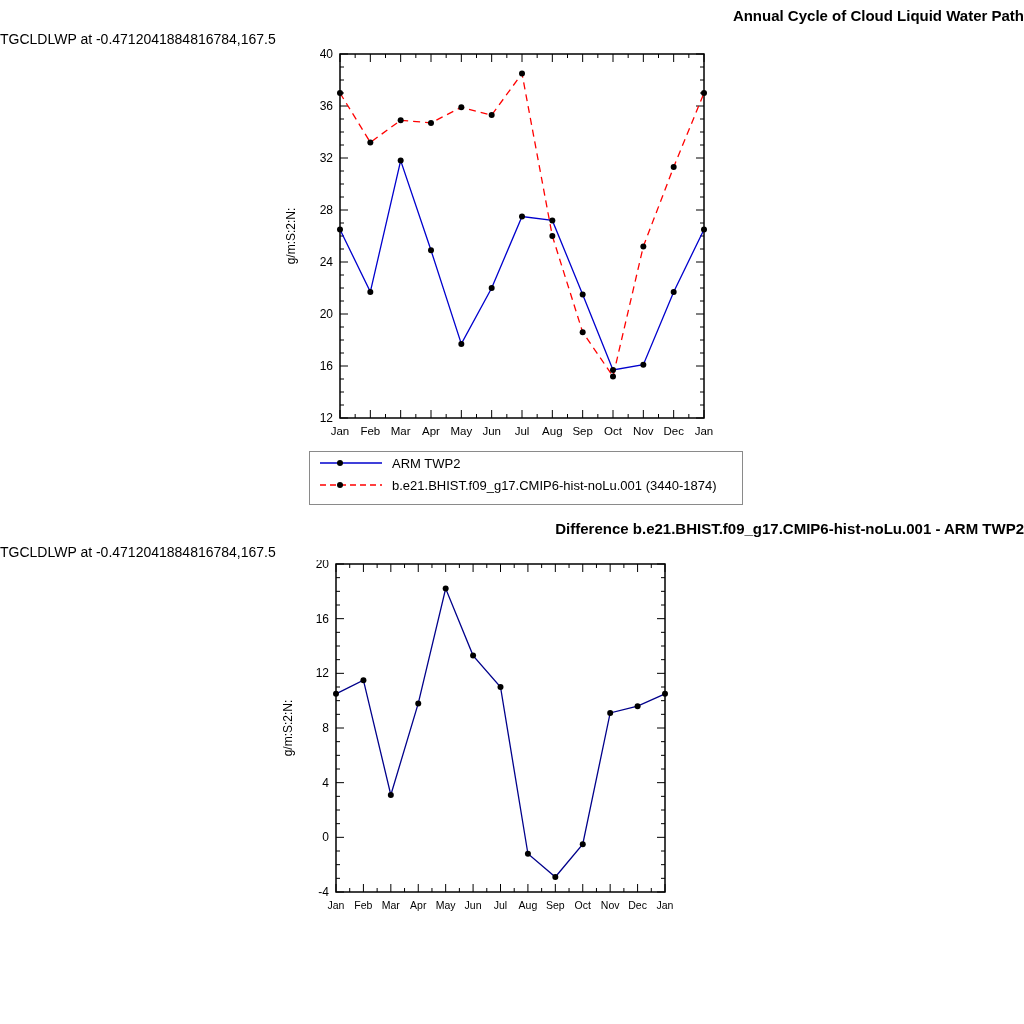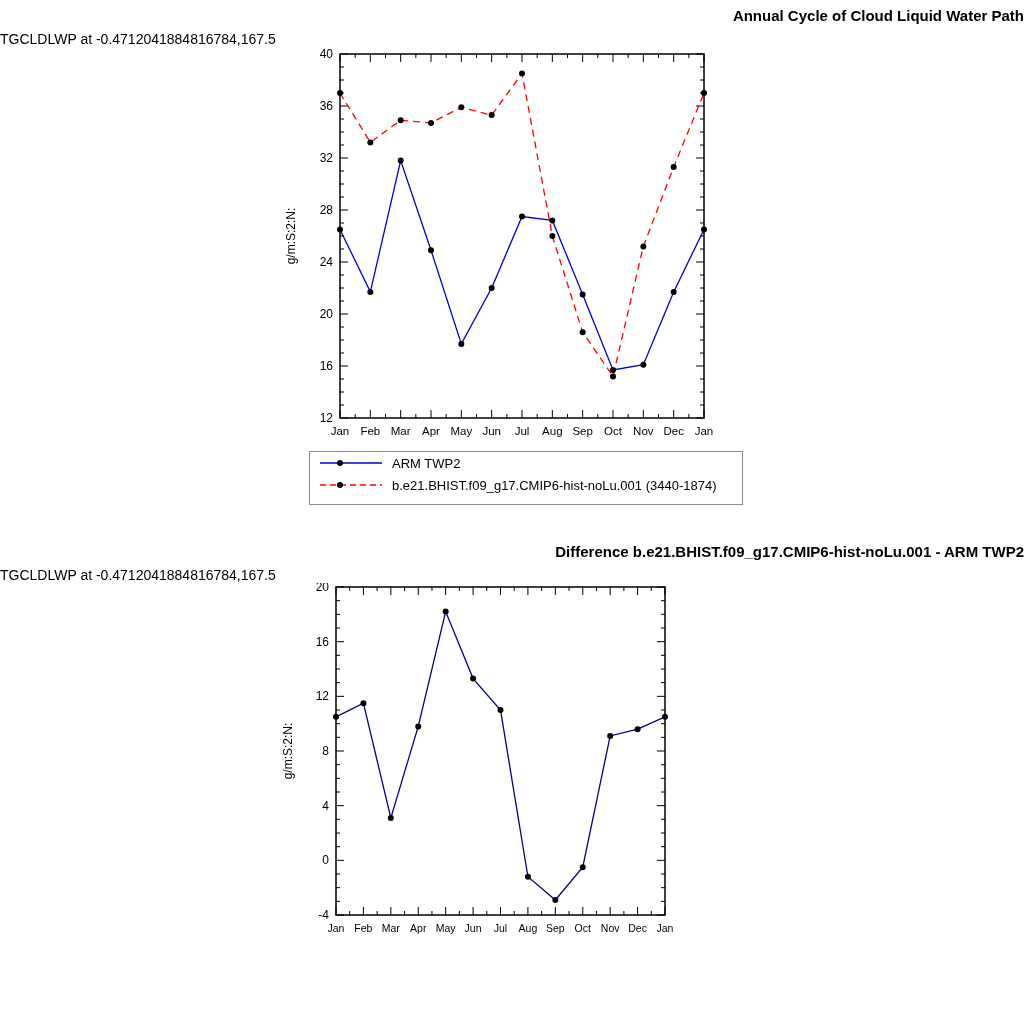--- a/index.html
+++ b/index.html
@@ -5,21 +5,21 @@
   html,body{margin:0;padding:0;background:#ffffff;}
   body{width:1024px;height:1024px;font-family:"Liberation Sans","DejaVu Sans",sans-serif;color:#000;}
   .page{width:1024px;height:1024px;position:relative;background:#fff;overflow:hidden;}
   .chart-title{width:1024px;text-align:right;font-weight:bold;font-size:15px;padding-top:7px;}
   .chart-subtitle{width:1024px;text-align:left;font-size:14px;margin-top:7px;}
   svg{display:block;font-family:"Liberation Sans","DejaVu Sans",sans-serif;}
   .legend{box-sizing:border-box;margin:10px 0 0 309px;width:434px;border:1px solid #8a8a8a;padding:4px 8px;background:#fff;}
   .legend-row{display:flex;align-items:flex-start;height:22px;}
   .legend-sample{flex:0 0 66px;margin-right:8px;}
   .legend-label{font-size:13px;white-space:nowrap;}
-  .bottom-title{margin-top:31px;}
+  .bottom-title{margin-top:8px;}
 </style>
 </head>
 <body>
 
 <div class="page">
 
   <div class="chart-title">Annual Cycle of Cloud Liquid Water Path</div>
   <div class="chart-subtitle">TGCLDLWP at -0.4712041884816784,167.5</div>
 
   <svg width="1024" height="394">

